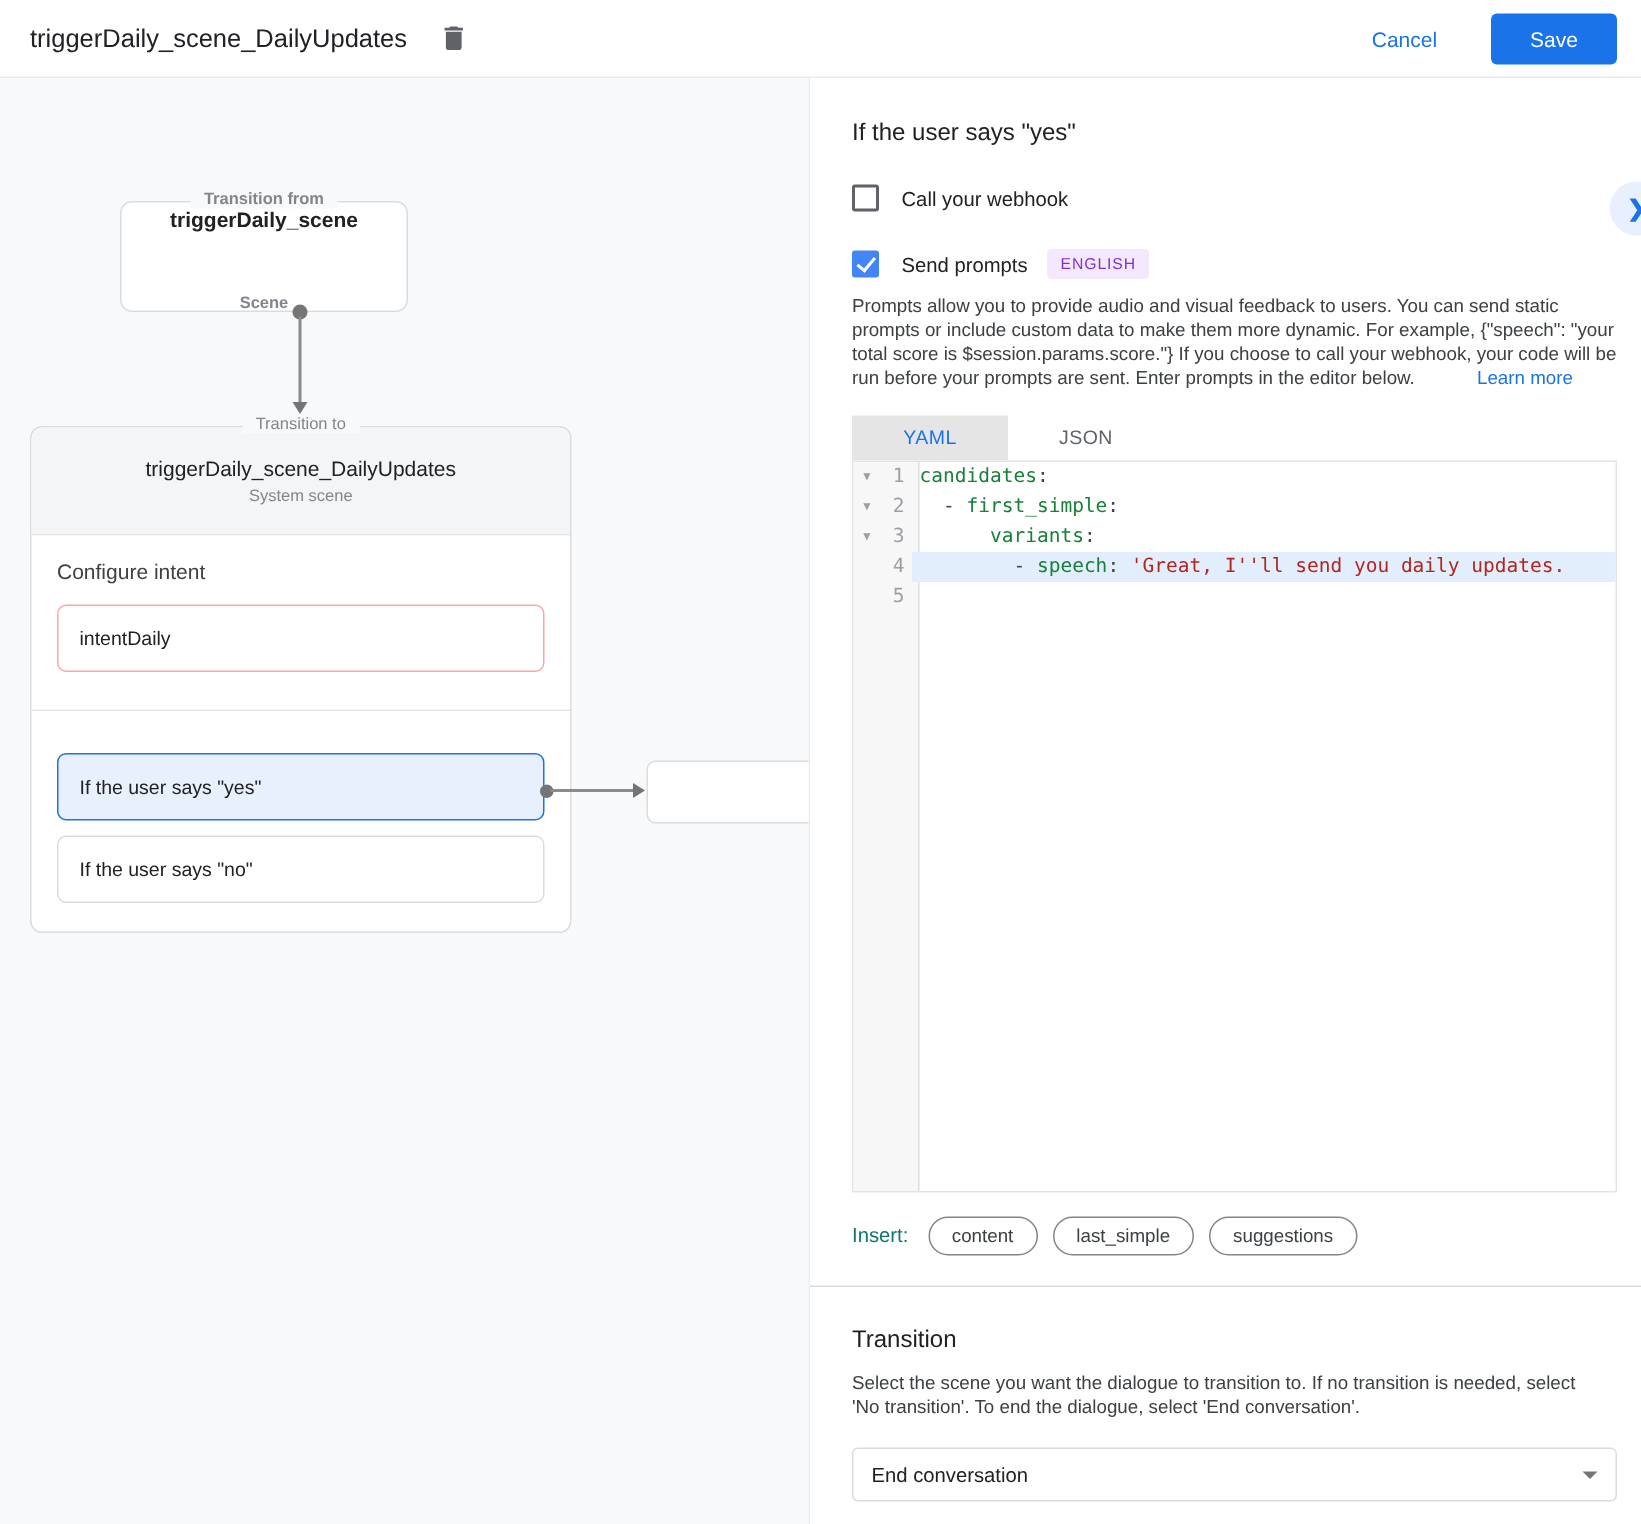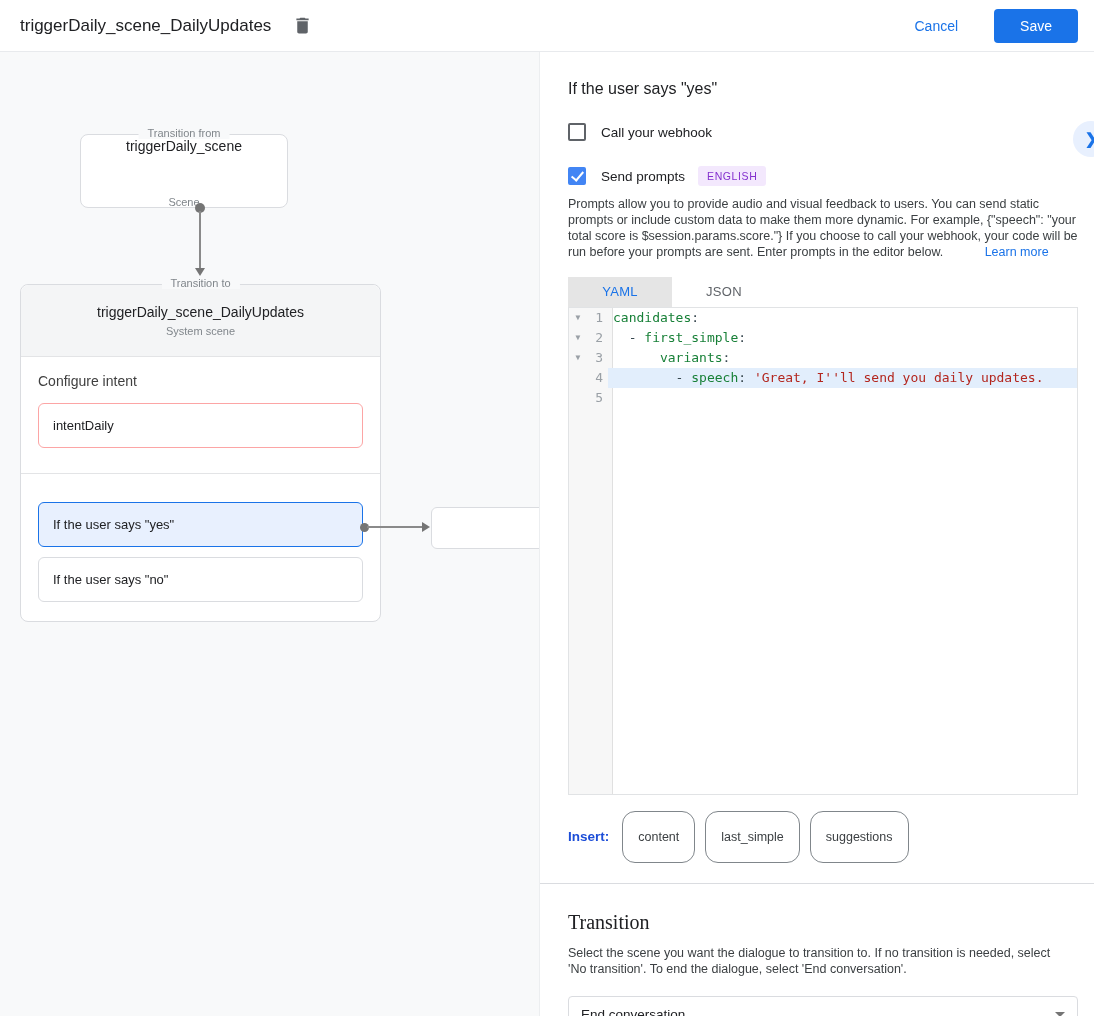--- a/index.html
+++ b/index.html
@@ -24,21 +24,21 @@
   
   .canvas { position:relative; width:540px; flex-shrink:0; background:#f8f9fa;
             overflow:hidden; border-right:1px solid #eceef0; }
   .node-box { position:absolute; background:#fff; border:1px solid #dadce0; border-radius:8px; }
   .legend { position:absolute; top:-8px; left:50%; transform:translateX(-50%);
             background:#f8f9fa; padding:0 9px; font-size:11px; color:#80868b; white-space:nowrap; }
   .scene-head { display:flex; flex-direction:column; align-items:center; justify-content:center; gap:5px; }
   .scene-name { font-size:14px; color:#202124; }
   .scene-type { font-size:11px; color:#80868b; }
 
-  .box-from { left:80px; top:82px; width:208px; height:74px; }
+  .box-from { left:80px; top:82px; width:192px; height:74px;font-weight:bold; }
   .box-from .scene-head { height:100%; padding-top:4px;gap:42px; }
 
   .box-to { left:20px; top:232px; width:361px; height:338px; }
   .box-to-header { height:72px; background:#f4f5f6; border-bottom:1px solid #e3e4e6;
                    border-radius:8px 8px 0 0; display:flex; flex-direction:column;
                    align-items:center; justify-content:center; gap:5px; }
   .box-section { padding:16px 17px; }
   .section-label { font-size:14px; color:#404040; }
   .intent-input { margin-top:14px; height:45px; border:1px solid #fca5a5; border-radius:6px;
                   background:#fff; display:flex; align-items:center; padding:0 14px;
@@ -97,27 +97,27 @@
   .ed-row { position:relative; display:flex; height:20px; line-height:20px; }
   .ed-fold { width:18px; text-align:center; font-size:8px; color:#9aa0a6; z-index:1; cursor:pointer; }
   .ed-num { width:21px; text-align:right; padding-right:5px; color:#9aa0a6; z-index:1; }
   .ed-code { flex:1; padding-left:5px; white-space:pre; overflow:hidden; }
   .ed-row.hl .ed-code { background:#e2eefc; }
   .tok-key { color:#188038; }
   .tok-p { color:#37474f; }
   .tok-str { color:#b3261e; }
 
   .insert-row { display:flex; align-items:center; margin-top:16px; }
-  .insert-label { font-size:13.5px; color:#1d4ed8; margin-right:13px;font-weight:bold; }
+  .insert-label { font-size:13.5px; color:#0f766e; margin-right:13px; }
   .pill { border:1px solid #80868b; border-radius:13px; background:#fff; color:#3c4043;
-          font-size:12.5px; padding:18px 15px; margin-right:10px; cursor:pointer; font-family:inherit; }
+          font-size:12.5px; padding:5px 15px; margin-right:10px; cursor:pointer; font-family:inherit; }
 
   .full-divider { margin:20px -16px 0 -28px; border:none; border-top:1px solid #dadce0; }
 
-  .transition-title { margin-top:27px; font-size:20px; font-weight:400; color:#202124;font-family:Liberation Serif, serif; }
+  .transition-title { margin-top:27px; font-size:16px; font-weight:400; color:#202124; }
   .transition-desc { margin-top:12px; width:502px; font-size:12.5px; line-height:15.9px; color:#3c4043; }
   .select-box { margin-top:19px; width:510px; height:36px; border:1px solid #dadce0; border-radius:4px;
                 display:flex; align-items:center; justify-content:space-between; padding:0 12px;
                 font-size:13.5px; color:#202124; cursor:pointer; background:#fff; }
   .caret { width:0; height:0; border-left:5px solid transparent; border-right:5px solid transparent;
            border-top:5px solid #757575; }
 </style>
 </head>
 <body>
 

